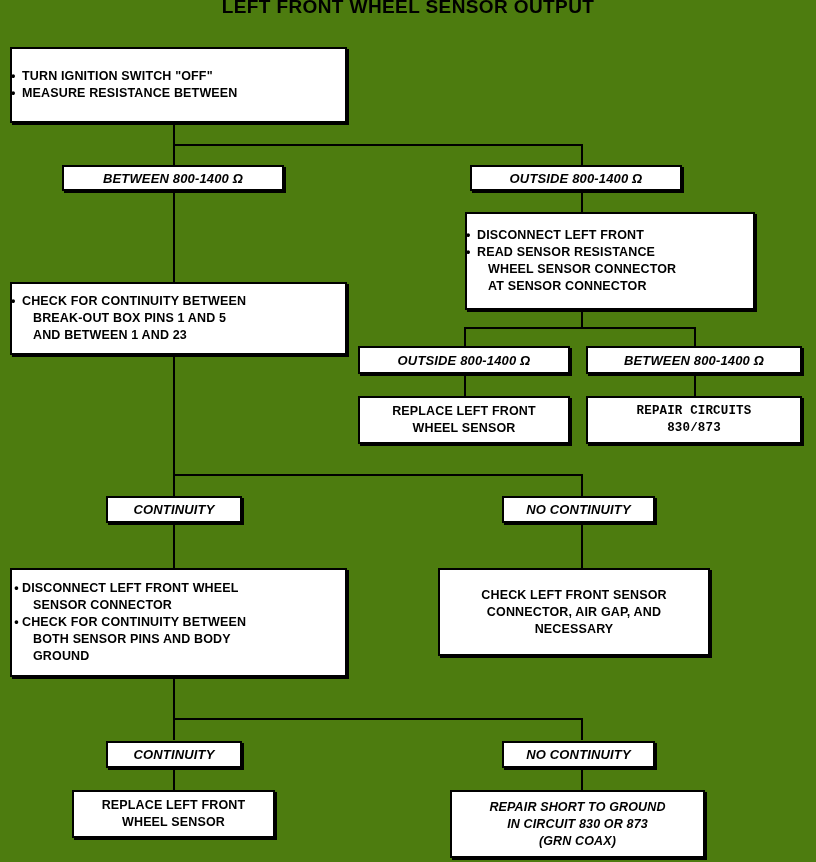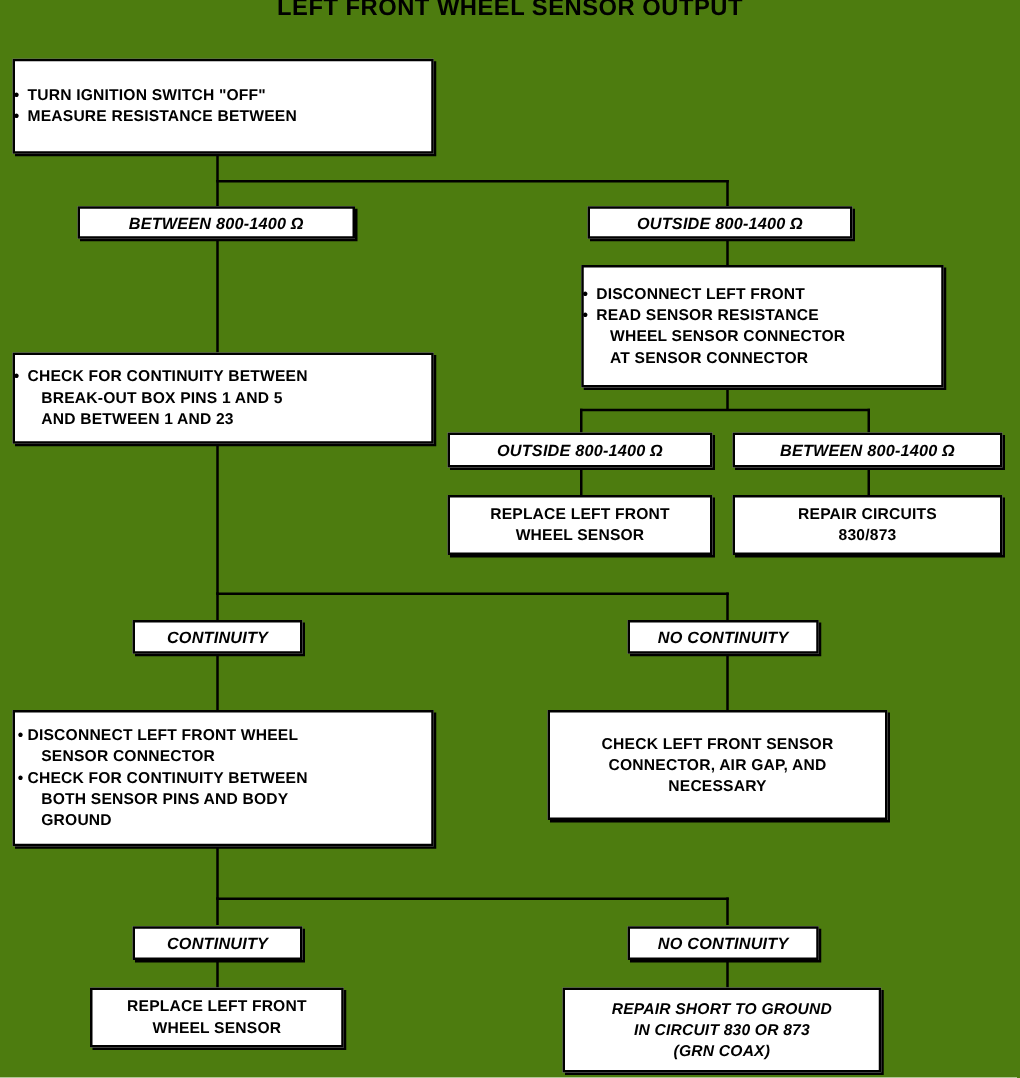--- a/index.html
+++ b/index.html
@@ -163,21 +163,21 @@
 
   <div class="box center pill" style="left:586px; top:346px; width:216px; height:28px;">
     <span>BETWEEN 800-1400 Ω</span>
   </div>
 
   <div class="box center" style="left:358px; top:396px; width:212px; height:48px;">
     <span>REPLACE LEFT FRONT</span>
     <span>WHEEL SENSOR</span>
   </div>
 
-  <div class="box center" style="left:586px; top:396px; width:216px; height:48px;">
+  <div class="box center" style="left:586px; top:396px; width:216px; height:48px;font-family:Liberation Mono, monospace;">
     <span>REPAIR CIRCUITS</span>
     <span>830/873</span>
   </div>
 
   <div class="box center pill" style="left:106px; top:496px; width:136px; height:27px;">
     <span>CONTINUITY</span>
   </div>
 
   <div class="box center pill" style="left:502px; top:496px; width:153px; height:27px;">
     <span>NO CONTINUITY</span>

